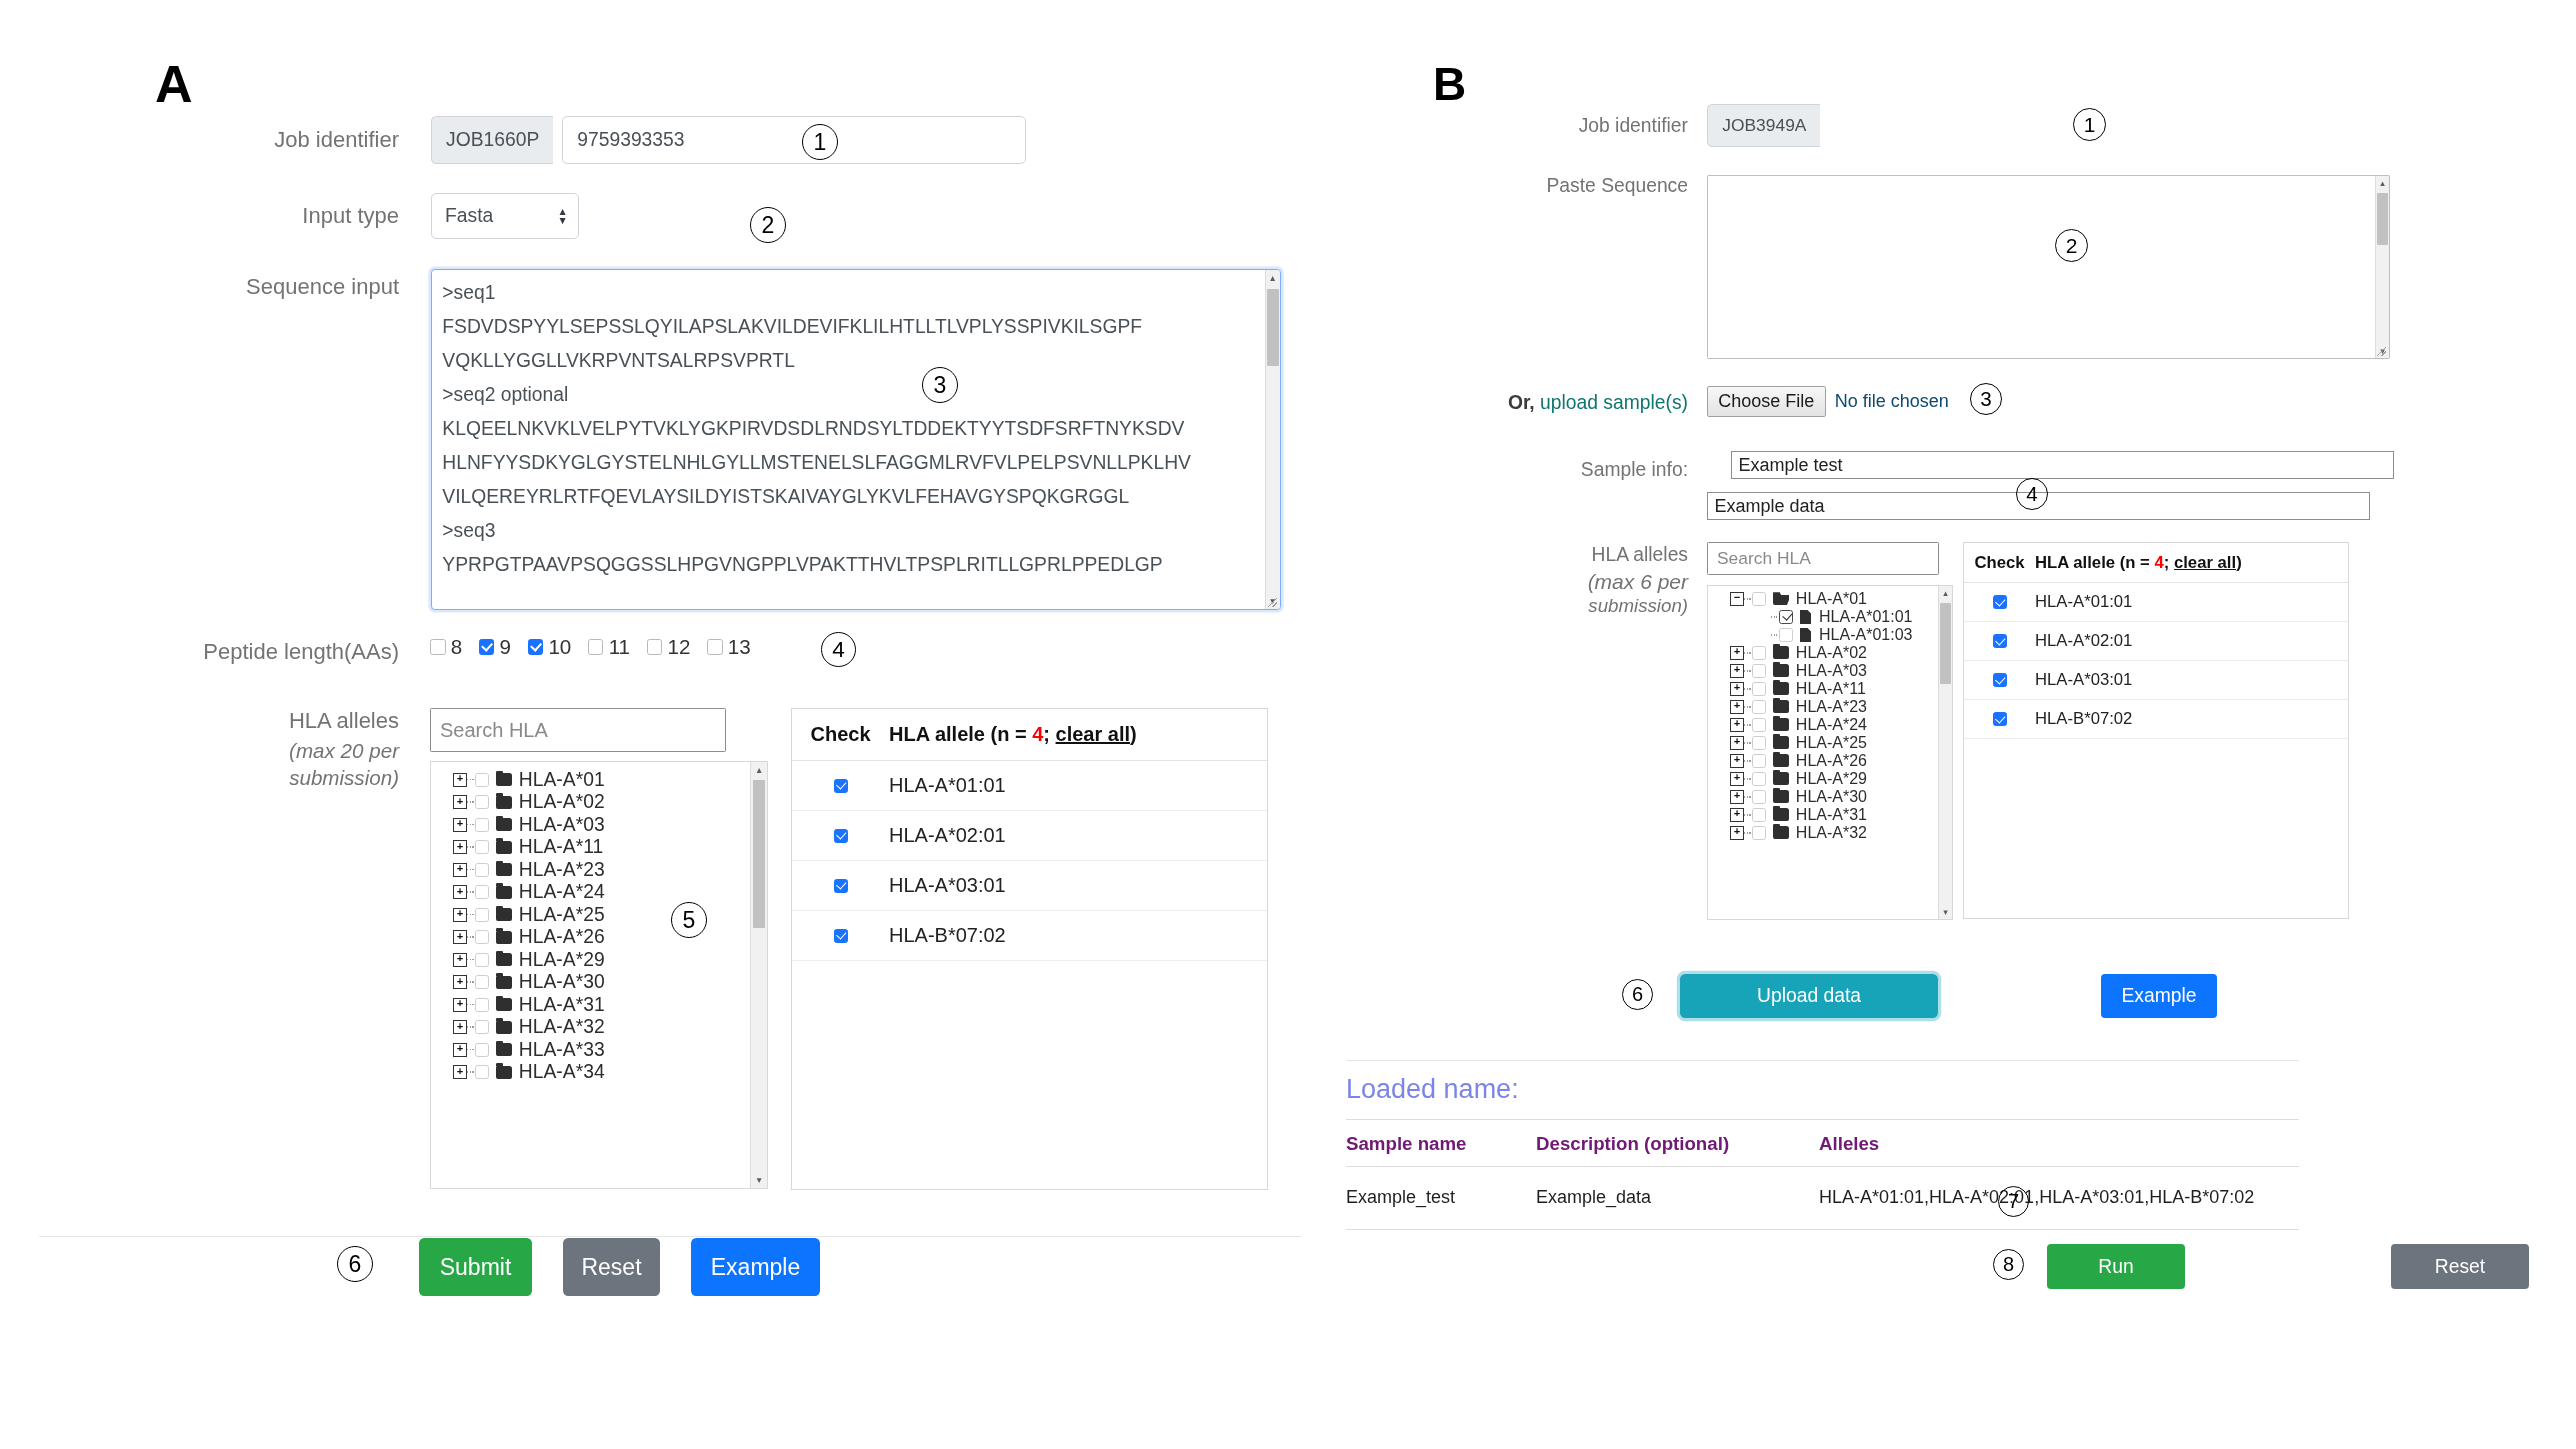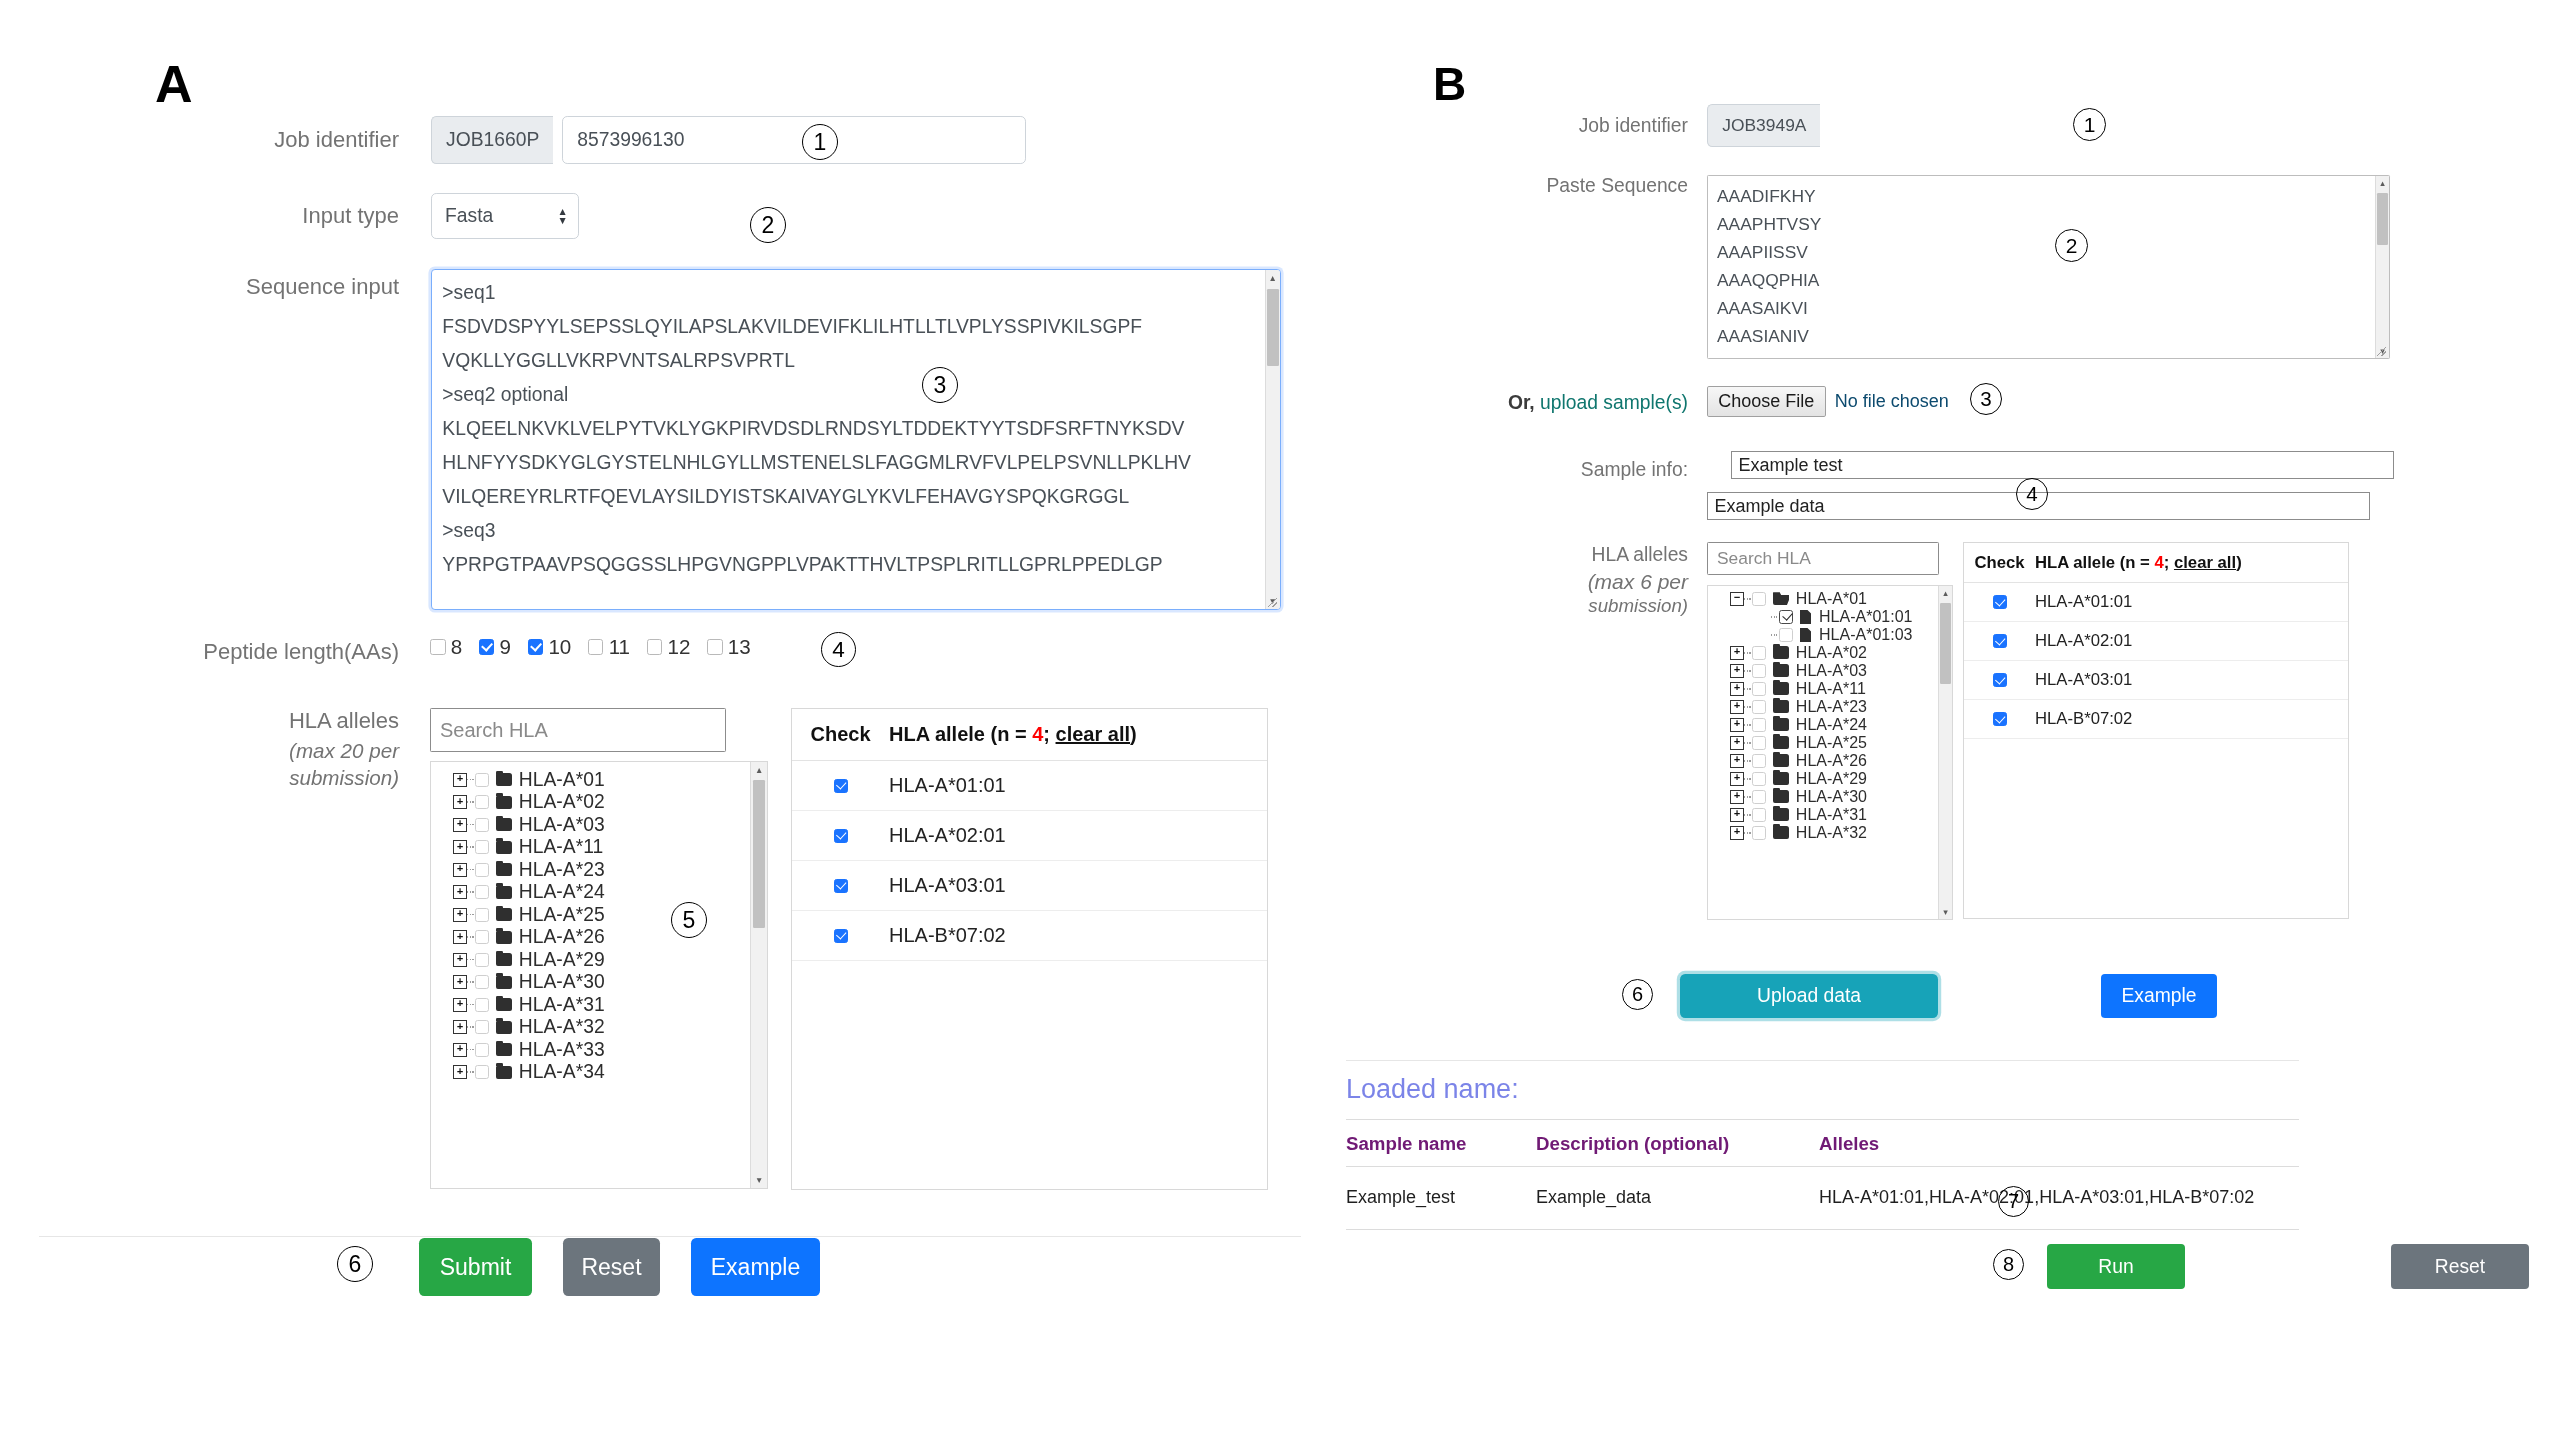--- a/index.html
+++ b/index.html
@@ -207,21 +207,21 @@
 <body>
 
 <div class="panel" id="panel-a">
 
   <div class="panel-letter" style="left:155px; top:58px;">A</div>
 
   <div class="row" style="left:0; top:116px; width:1095px;">
     <div class="lbl" style="width:399px; font-size:22px; line-height:48px;">Job identifier</div>
     <div class="jobgroup" style="margin-left:32px; height:48px;">
       <div class="job-prefix" style="font-size:19.3px; height:48px;">JOB1660P</div>
-      <div class="job-value" style="width:464px; height:48px; font-size:19.3px; margin-left:9px;">8573996130</div>
+      <div class="job-value" style="width:464px; height:48px; font-size:19.3px; margin-left:9px;">9759393353</div>
     </div>
   </div>
   <div class="circ" style="left:802px; top:124px; width:36px; height:36px; font-size:23px;">1</div>
 
   <div class="row" style="left:0; top:193px; width:1095px;">
     <div class="lbl" style="width:399px; font-size:22px; line-height:46px;">Input type</div>
     <div class="selectbox" style="margin-left:32px; width:148px; height:46px; font-size:19.3px;">
       <span>Fasta</span>
       <span class="spinner-arrows">
         <span>▲</span>
@@ -451,21 +451,20 @@
   <div class="row" style="left:0; top:104px; width:1095px;">
     <div class="lbl" style="width:374px; font-size:19.3px; line-height:43px;">Job identifier</div>
     <div class="jobgroup" style="margin-left:19.3px; height:43px;">
       <div class="job-prefix" style="font-size:17.4px; height:43px;">JOB3949A</div>
     </div>
   </div>
   <div class="circ" style="left:759px; top:108px; width:33px; height:33px; font-size:21px;">1</div>
 
   <div class="lbl" style="position:absolute; left:0; width:374px; top:175px; font-size:19.3px;">Paste Sequence</div>
   <div class="ta plain" style="position:absolute; left:393px; top:175px; width:683px; height:184px;">
-    <div class="ta-text" style="font-size:17.4px; line-height:28px; left:9px; top:6.4px;" id="b-paste-text"><div class="ta-line">AAADIFKHY</div><div class="ta-line">AAAPHTVSY</div><div class="ta-line">AAAPIISSV</div><div class="ta-line">AAAQQPHIA</div><div class="ta-line">AAASAIKVI</div><div class="ta-line">AAASIANIV</div></div>
     <div class="vsb" style="width:14px;">
       <div class="arrow" style="width:14px;height:14px;font-size:7.7px;">▲</div>
       <div class="track">
           <div class="thumb" style="top:2.6px; height:52px; left:1.3px; width:11px;"></div>
         </div>
       <div class="arrow" style="width:14px;height:14px;font-size:7.7px;">▼</div>
     </div>
     <div class="resize-grip"></div>
   </div>
   <div class="circ" style="left:741px; top:229px; width:33px; height:33px; font-size:21px;">2</div>

